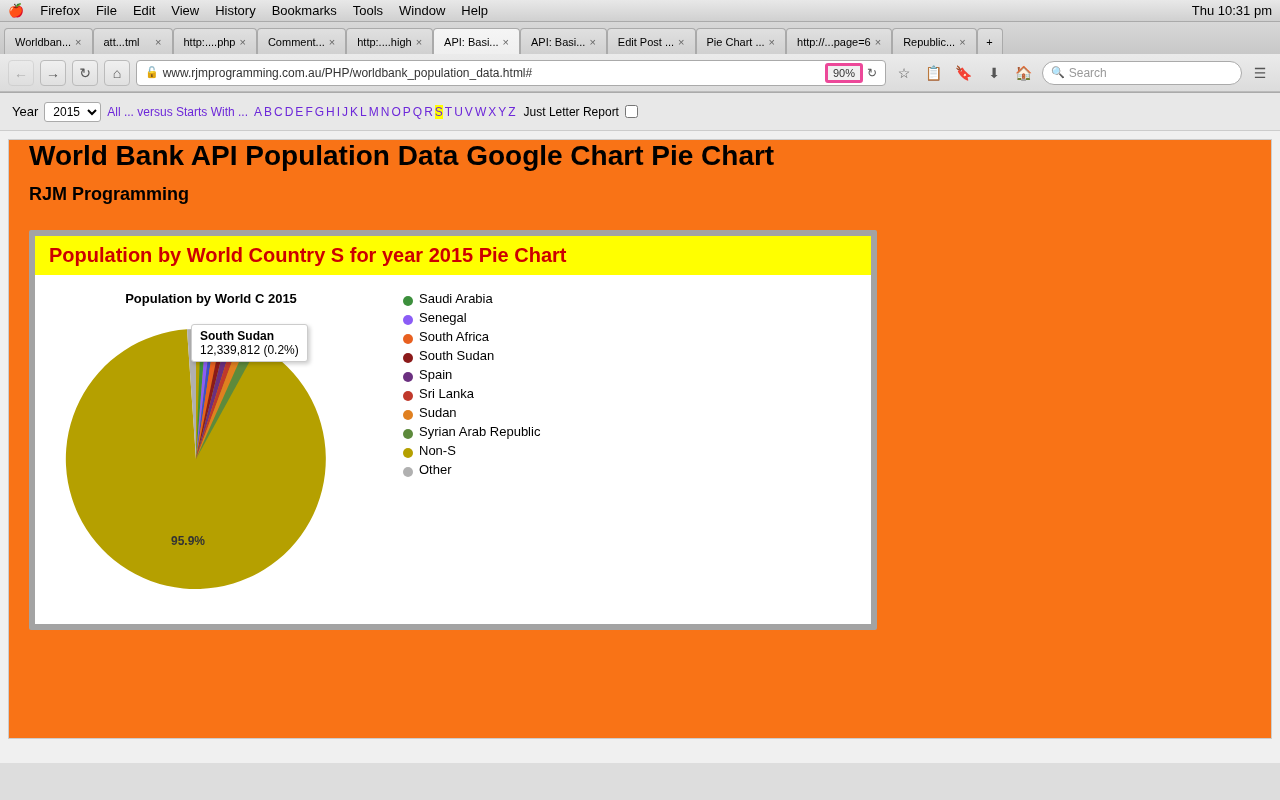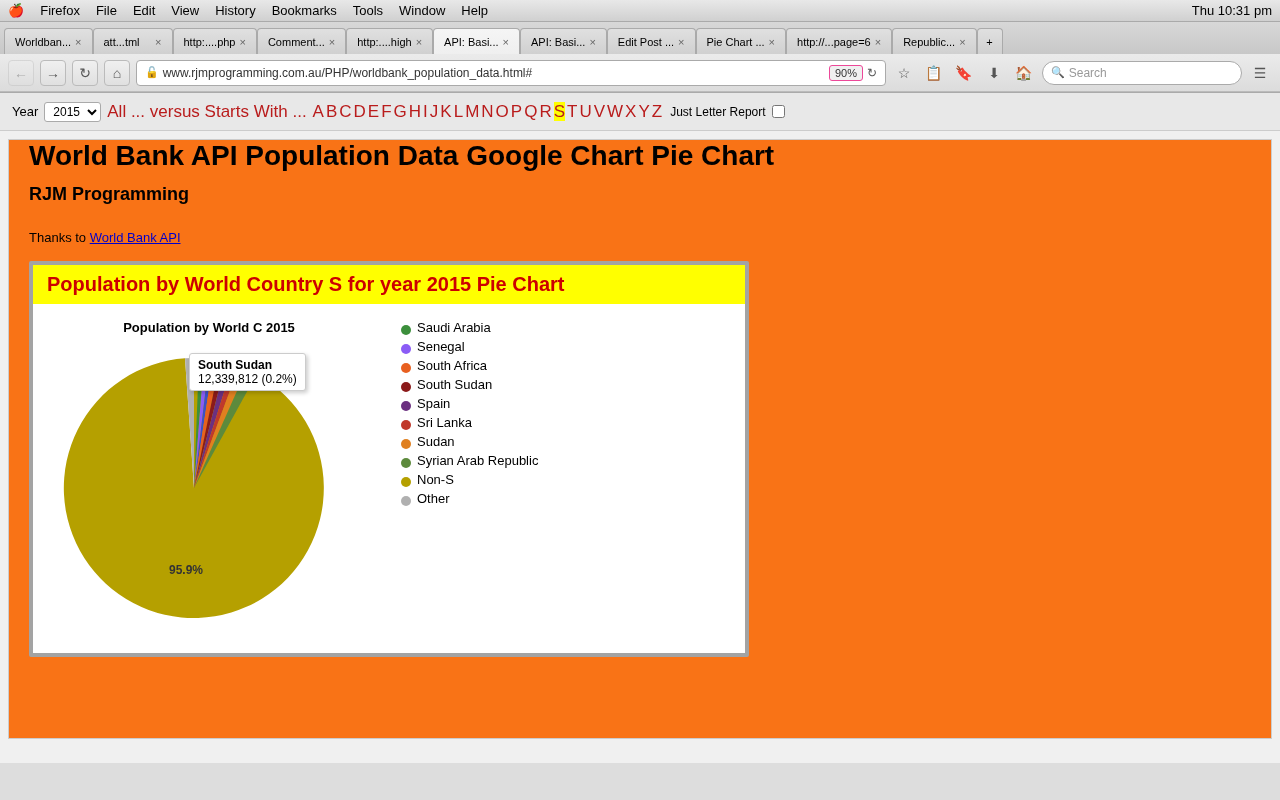--- a/index.html
+++ b/index.html
@@ -83,21 +83,21 @@
       border: 1px solid #aaa;
       border-radius: 4px;
       background: white;
       display: flex; align-items: center;
       padding: 0 8px;
       font-size: 12px;
       color: #333;
     }
     .zoom-badge {
       background: #f0f0f0;
-      border: 1px solid #ec4899;
+      border: 3px solid #ec4899;
       border-radius: 3px;
       padding: 1px 5px;
       font-size: 11px;
       color: #333;
     }
     .toolbar-icon-btn {
       width: 24px; height: 24px;
       display: flex; align-items: center; justify-content: center;
       cursor: pointer; color: #555; font-size: 14px;
     }
@@ -131,23 +131,23 @@
     }
     .filter-bar label { font-weight: 500; }
     .year-select {
       border: 1px solid #aaa;
       border-radius: 3px;
       padding: 1px 4px;
       font-size: 12px;
       background: white;
     }
     .filter-link {
-      color: #b91c1c;
+      color: #6d28d9;
       text-decoration: none;
-      font-size: 17px;
+      font-size: 12px;
     }
     .filter-link.active { background: yellow; }
     .checkbox-label { font-size: 12px; }
 
     
     .content {
       background: #f97316;
       margin: 8px;
       padding: 0 20px;
       border: 1px solid #ccc;
@@ -164,24 +164,24 @@
       margin-bottom: 25px;
     }
     .thanks-line {
       font-size: 13px;
       margin-bottom: 16px;
     }
     .thanks-line a { color: #0000cc; }
 
     
     .chart-section {
-      border: 4px solid #a3a3a3;
+      border: 6px solid #a3a3a3;
       border-radius: 2px;
       overflow: visible;
-      width: 720px;
+      width: 848px;
     }
     .chart-title {
       background: yellow;
       padding: 8px 14px;
       font-size: 20px;
       font-weight: bold;
       color: #cc0000;
     }
     .chart-body {
       background: white;
@@ -346,23 +346,20 @@
     </select>
     <a href="#" class="filter-link">All ... versus Starts With ...</a>
     <span id="letter-links"><a href="#" class="filter-link" style="margin-right: 2px;">A</a><a href="#" class="filter-link" style="margin-right: 2px;">B</a><a href="#" class="filter-link" style="margin-right: 2px;">C</a><a href="#" class="filter-link" style="margin-right: 2px;">D</a><a href="#" class="filter-link" style="margin-right: 2px;">E</a><a href="#" class="filter-link" style="margin-right: 2px;">F</a><a href="#" class="filter-link" style="margin-right: 2px;">G</a><a href="#" class="filter-link" style="margin-right: 2px;">H</a><a href="#" class="filter-link" style="margin-right: 2px;">I</a><a href="#" class="filter-link" style="margin-right: 2px;">J</a><a href="#" class="filter-link" style="margin-right: 2px;">K</a><a href="#" class="filter-link" style="margin-right: 2px;">L</a><a href="#" class="filter-link" style="margin-right: 2px;">M</a><a href="#" class="filter-link" style="margin-right: 2px;">N</a><a href="#" class="filter-link" style="margin-right: 2px;">O</a><a href="#" class="filter-link" style="margin-right: 2px;">P</a><a href="#" class="filter-link" style="margin-right: 2px;">Q</a><a href="#" class="filter-link" style="margin-right: 2px;">R</a><a href="#" class="filter-link active" style="margin-right: 2px;">S</a><a href="#" class="filter-link" style="margin-right: 2px;">T</a><a href="#" class="filter-link" style="margin-right: 2px;">U</a><a href="#" class="filter-link" style="margin-right: 2px;">V</a><a href="#" class="filter-link" style="margin-right: 2px;">W</a><a href="#" class="filter-link" style="margin-right: 2px;">X</a><a href="#" class="filter-link" style="margin-right: 2px;">Y</a><a href="#" class="filter-link" style="margin-right: 2px;">Z</a></span>
     <span class="checkbox-label">Just Letter Report</span>
     <input type="checkbox" style="">
   </div>
 
   <div class="content">
     <h1 class="page-title">World Bank API Population Data Google Chart Pie Chart</h1>
     <p class="site-name">RJM Programming</p>
-    <p class="thanks-line">
-      <span>Thanks to </span><a href="#">World Bank API</a>
-    </p>
 
     <div class="chart-section">
       <div class="chart-title">Population by World Country S for year 2015 Pie Chart</div>
       <div class="chart-body">
 
         <div class="pie-container">
           <div class="pie-chart-title">
             <span>Population by World C</span>&nbsp;<span>2015</span>
           </div>
           <div class="pie-svg-wrapper">

